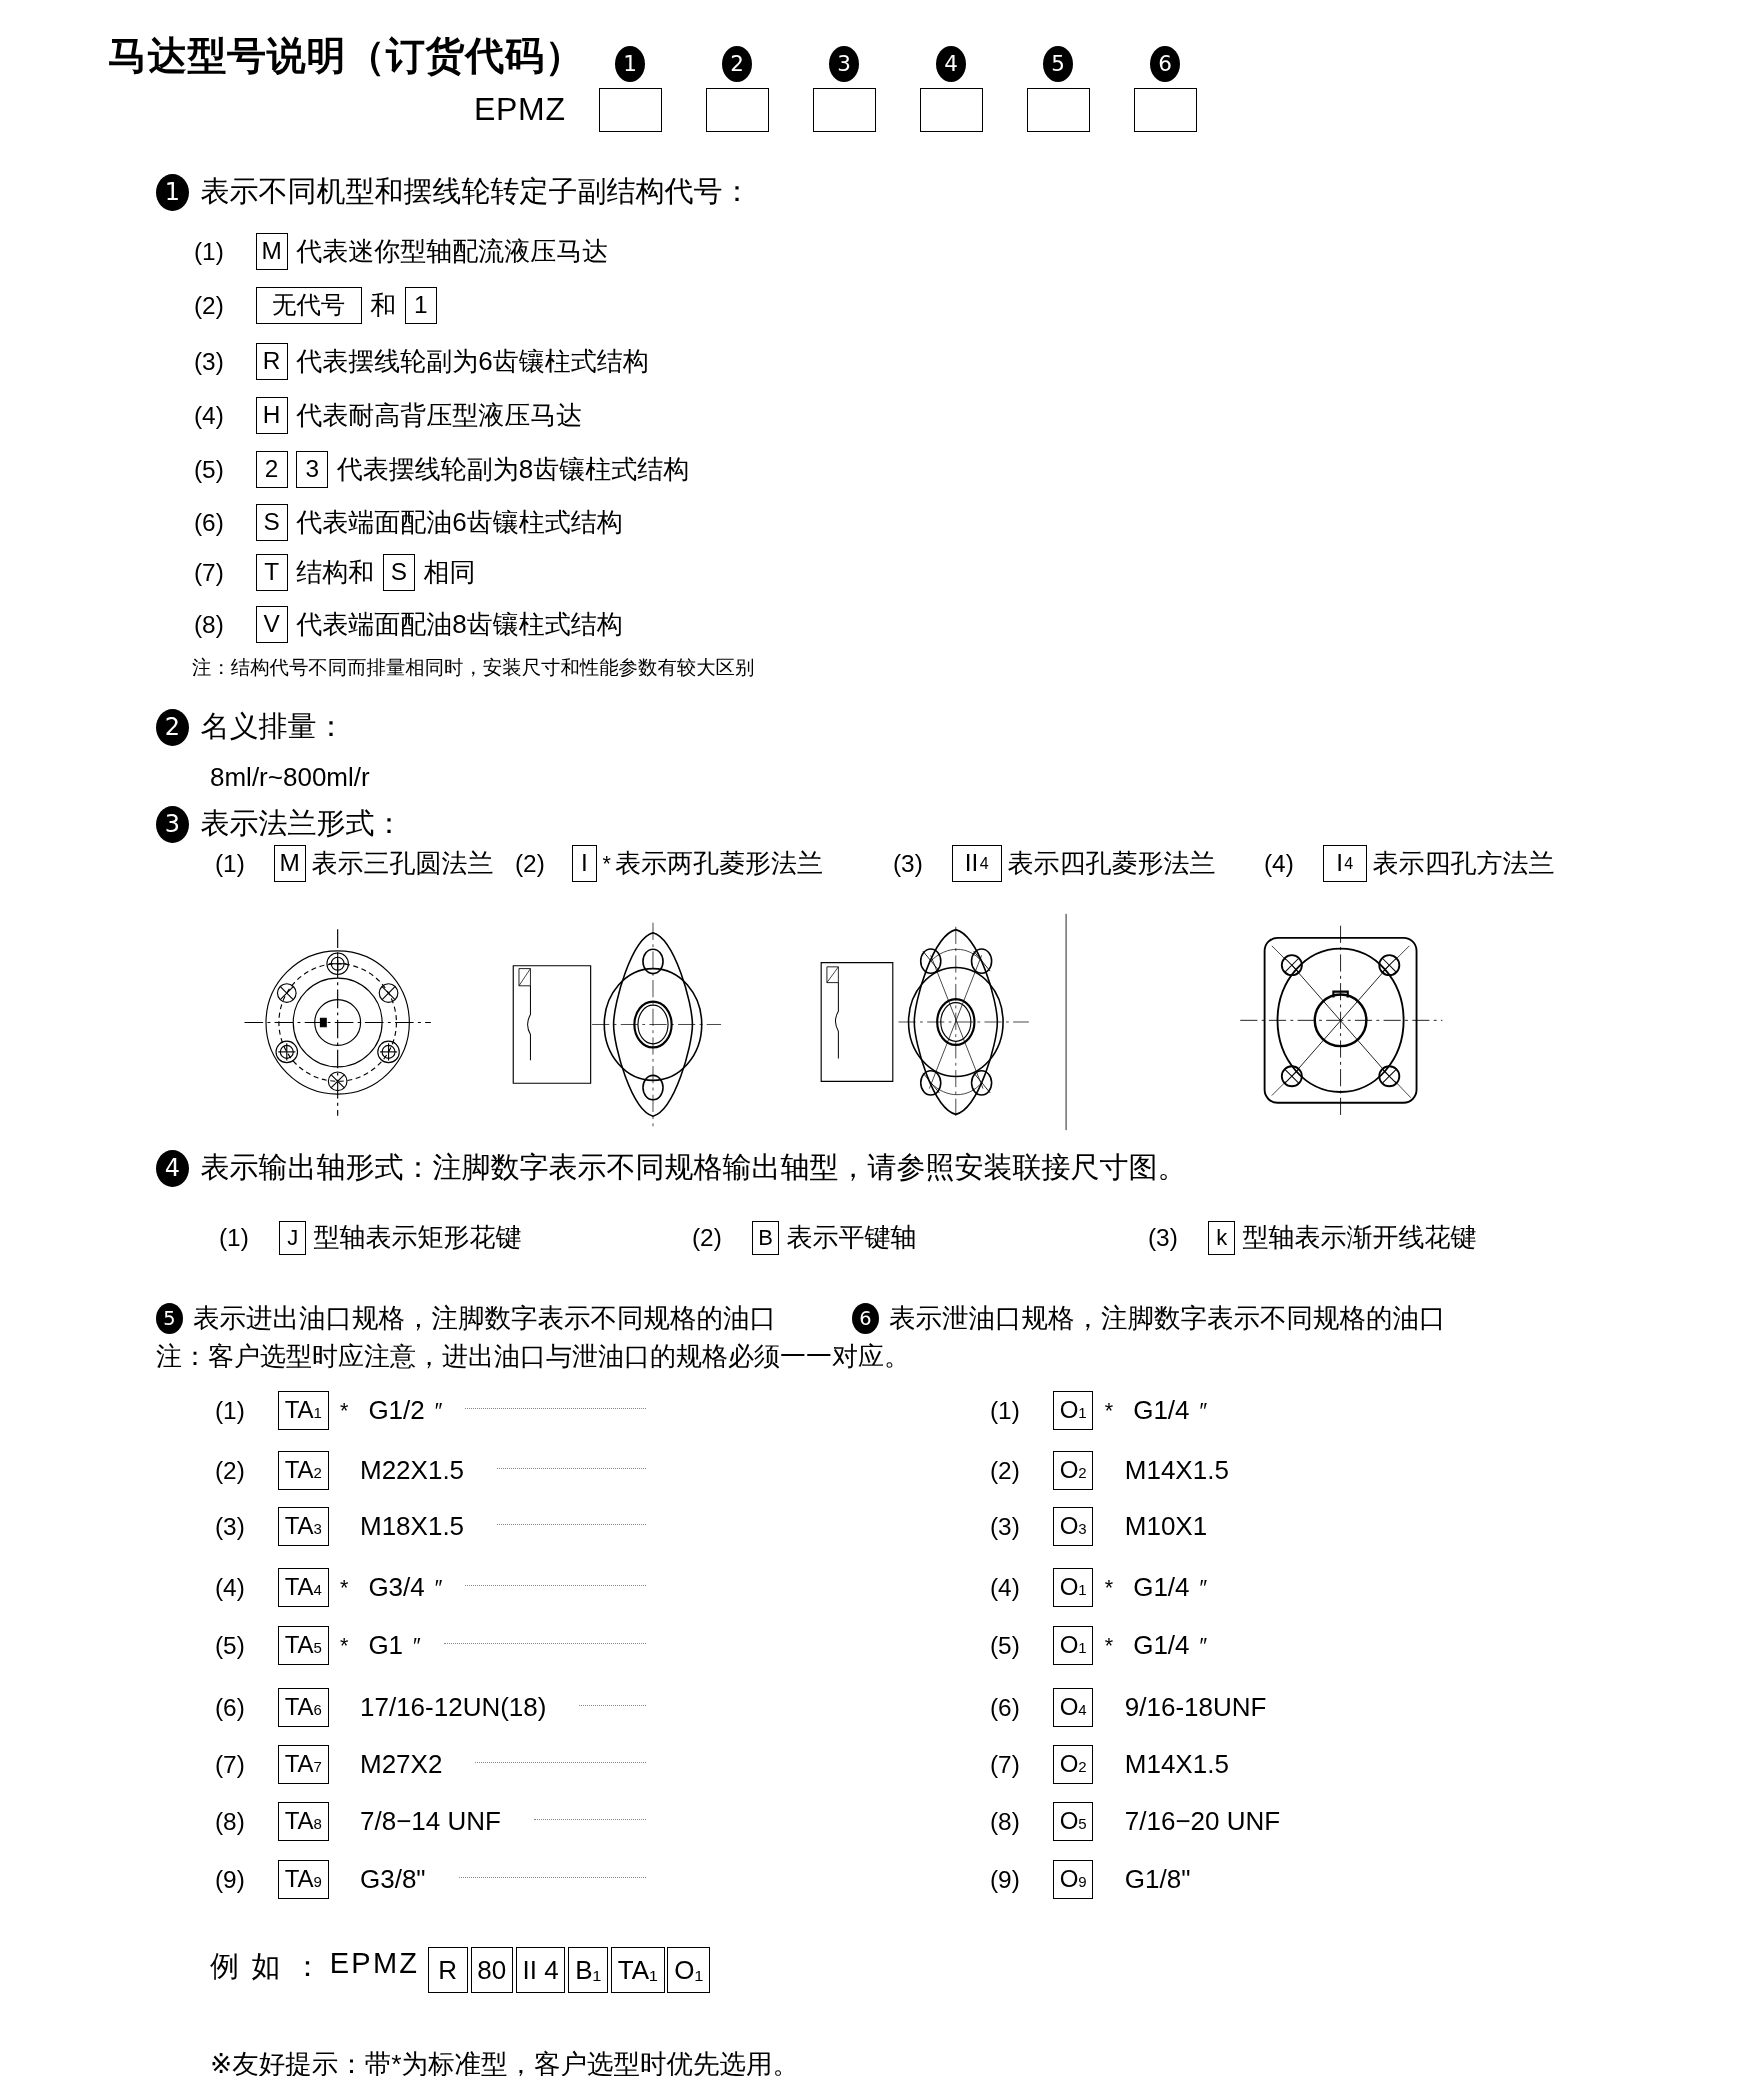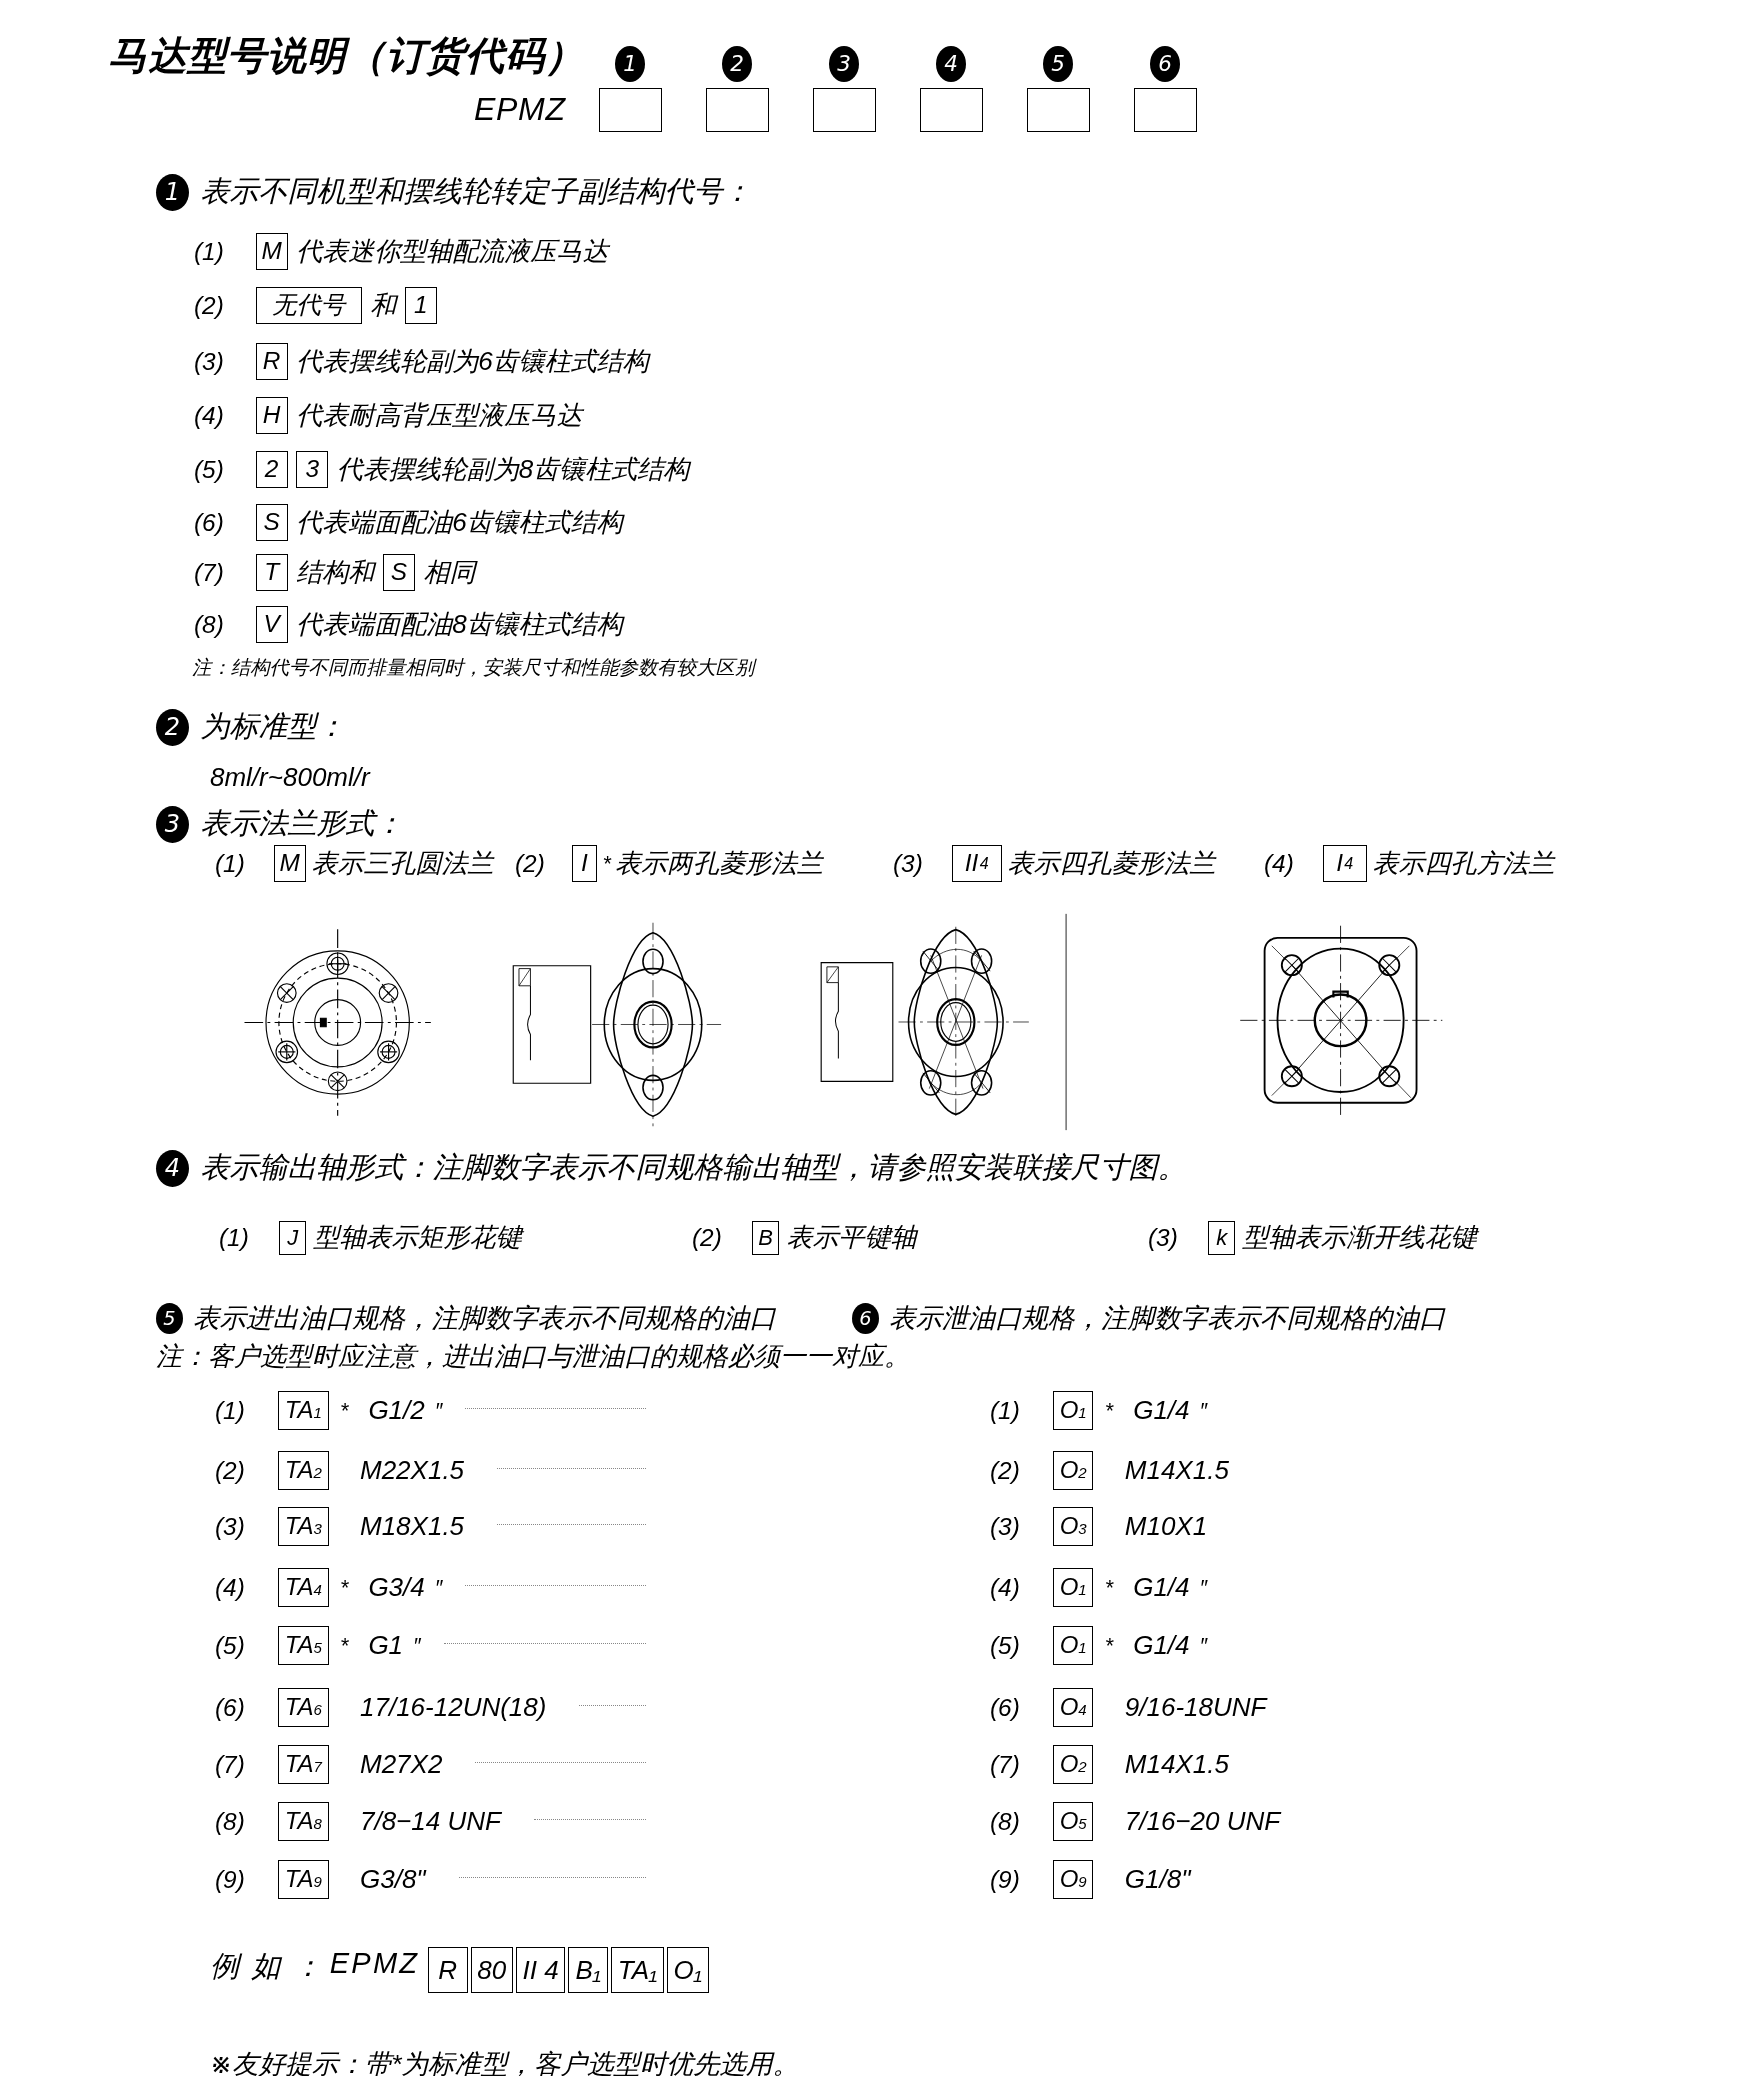--- a/index.html
+++ b/index.html
@@ -12,21 +12,20 @@
     height: 2077px;
     font-family: "Liberation Sans", "DejaVu Sans", sans-serif;
     color: #000000;
     position: relative;
     overflow: hidden;
   }
   .page {
     position: relative;
     width: 1757px;
     height: 2077px;
-    font-style: italic;
   }
 
   
   .abs { position: absolute; }
   .bullet {
     display: inline-block;
     width: 33px;
     height: 37px;
     border-radius: 50%;
     background: #000;
@@ -296,21 +295,21 @@
   <div class="sub-row" style="left:194px; top:606px;">
     <span class="idx">(8)</span>
     <span class="codebox">V</span>
     <span class="cn">代表端面配油8齿镶柱式结构</span>
   </div>
 
   <div class="note" style="left:192px; top:654px;">注：结构代号不同而排量相同时，安装尺寸和性能参数有较大区别</div>
 
   <div class="sec-head" style="left:156px; top:707px;">
     <span class="bullet">2</span>
-    <span class="cn">为标准型：</span>
+    <span class="cn">名义排量：</span>
   </div>
   <div class="abs" style="left:210px; top:762px; font-size:26px;">8ml/r~800ml/r</div>
 
   <div class="sec-head" style="left:156px; top:804px;">
     <span class="bullet">3</span>
     <span class="cn">表示法兰形式：</span>
   </div>
 
   <div class="sub-row" style="left:215px; top:845px; gap:5.7px;">
     <span class="idx">(1)</span>

